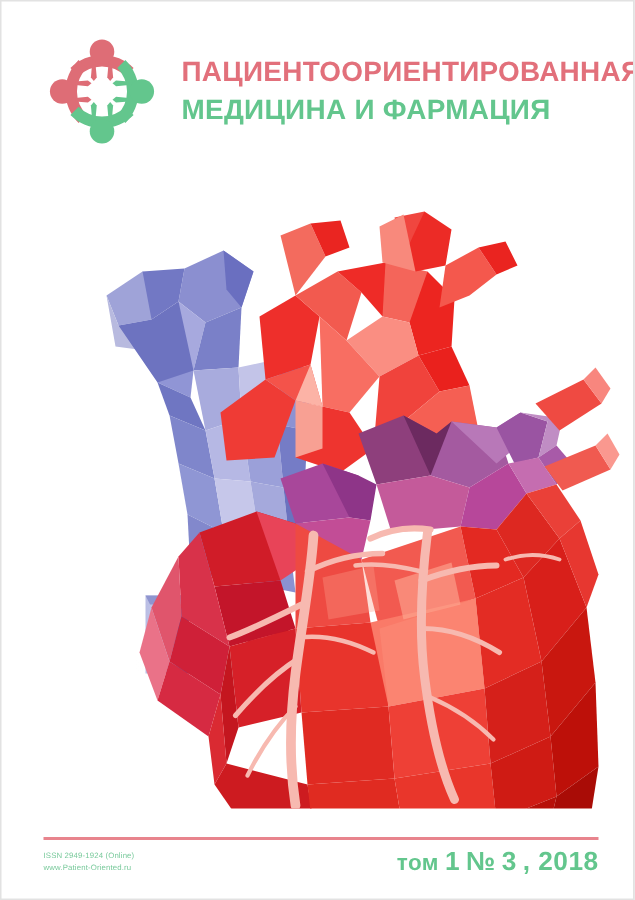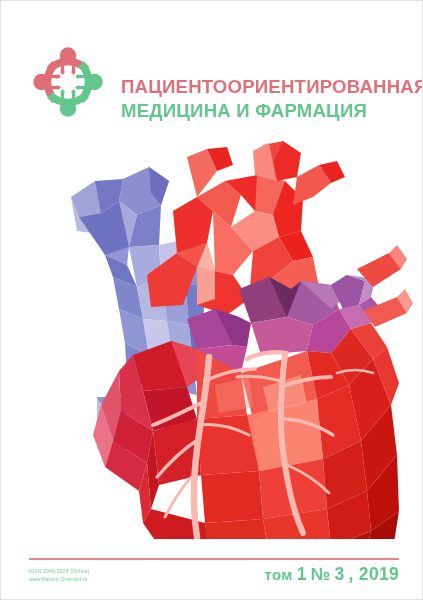--- a/index.html
+++ b/index.html
@@ -19,21 +19,21 @@
     box-sizing: border-box;
     border: 1px solid #e2e2e2;
   }
   
   .header {
     position: absolute;
     left: 0; top: 0;
     width: 369px;
     height: 120px;
     display: flex;
-    align-items: flex-end;
+    align-items: center;
     padding-left: 28px;
     box-sizing: border-box;
   }
   .logo-mark {
     width: 78px;
     height: 78px;
     flex: 0 0 78px;
     position: relative;
   }
   .title-block {
@@ -339,17 +339,17 @@
   </div>
 
   <div class="footer-rule"></div>
 
   <div class="footer">
     <div class="imprint">
       <div>ISSN 2949-1924 (Online)</div>
       <div>www.Patient-Oriented.ru</div>
     </div>
     <div class="issue">
-      <span class="vol-word" style="margin-right: 4px;">том</span><span class="vol-num" style="margin-right: 4px;">1</span><span class="vol-num" style="margin-right: 4px;">№</span><span class="vol-num" style="margin-right: 4px;">3</span><span class="vol-num">, </span><span class="vol-num">2019</span>
+      <span class="vol-word" style="margin-right: 4px;">том</span><span class="vol-num" style="margin-right: 4px;">1</span><span class="vol-num" style="margin-right: 4px;">№</span><span class="vol-num" style="margin-right: 4px;">3</span><span class="vol-num">, </span><span class="vol-num">2018</span>
     </div>
   </div>
 
 </div>
 
 </body></html>

